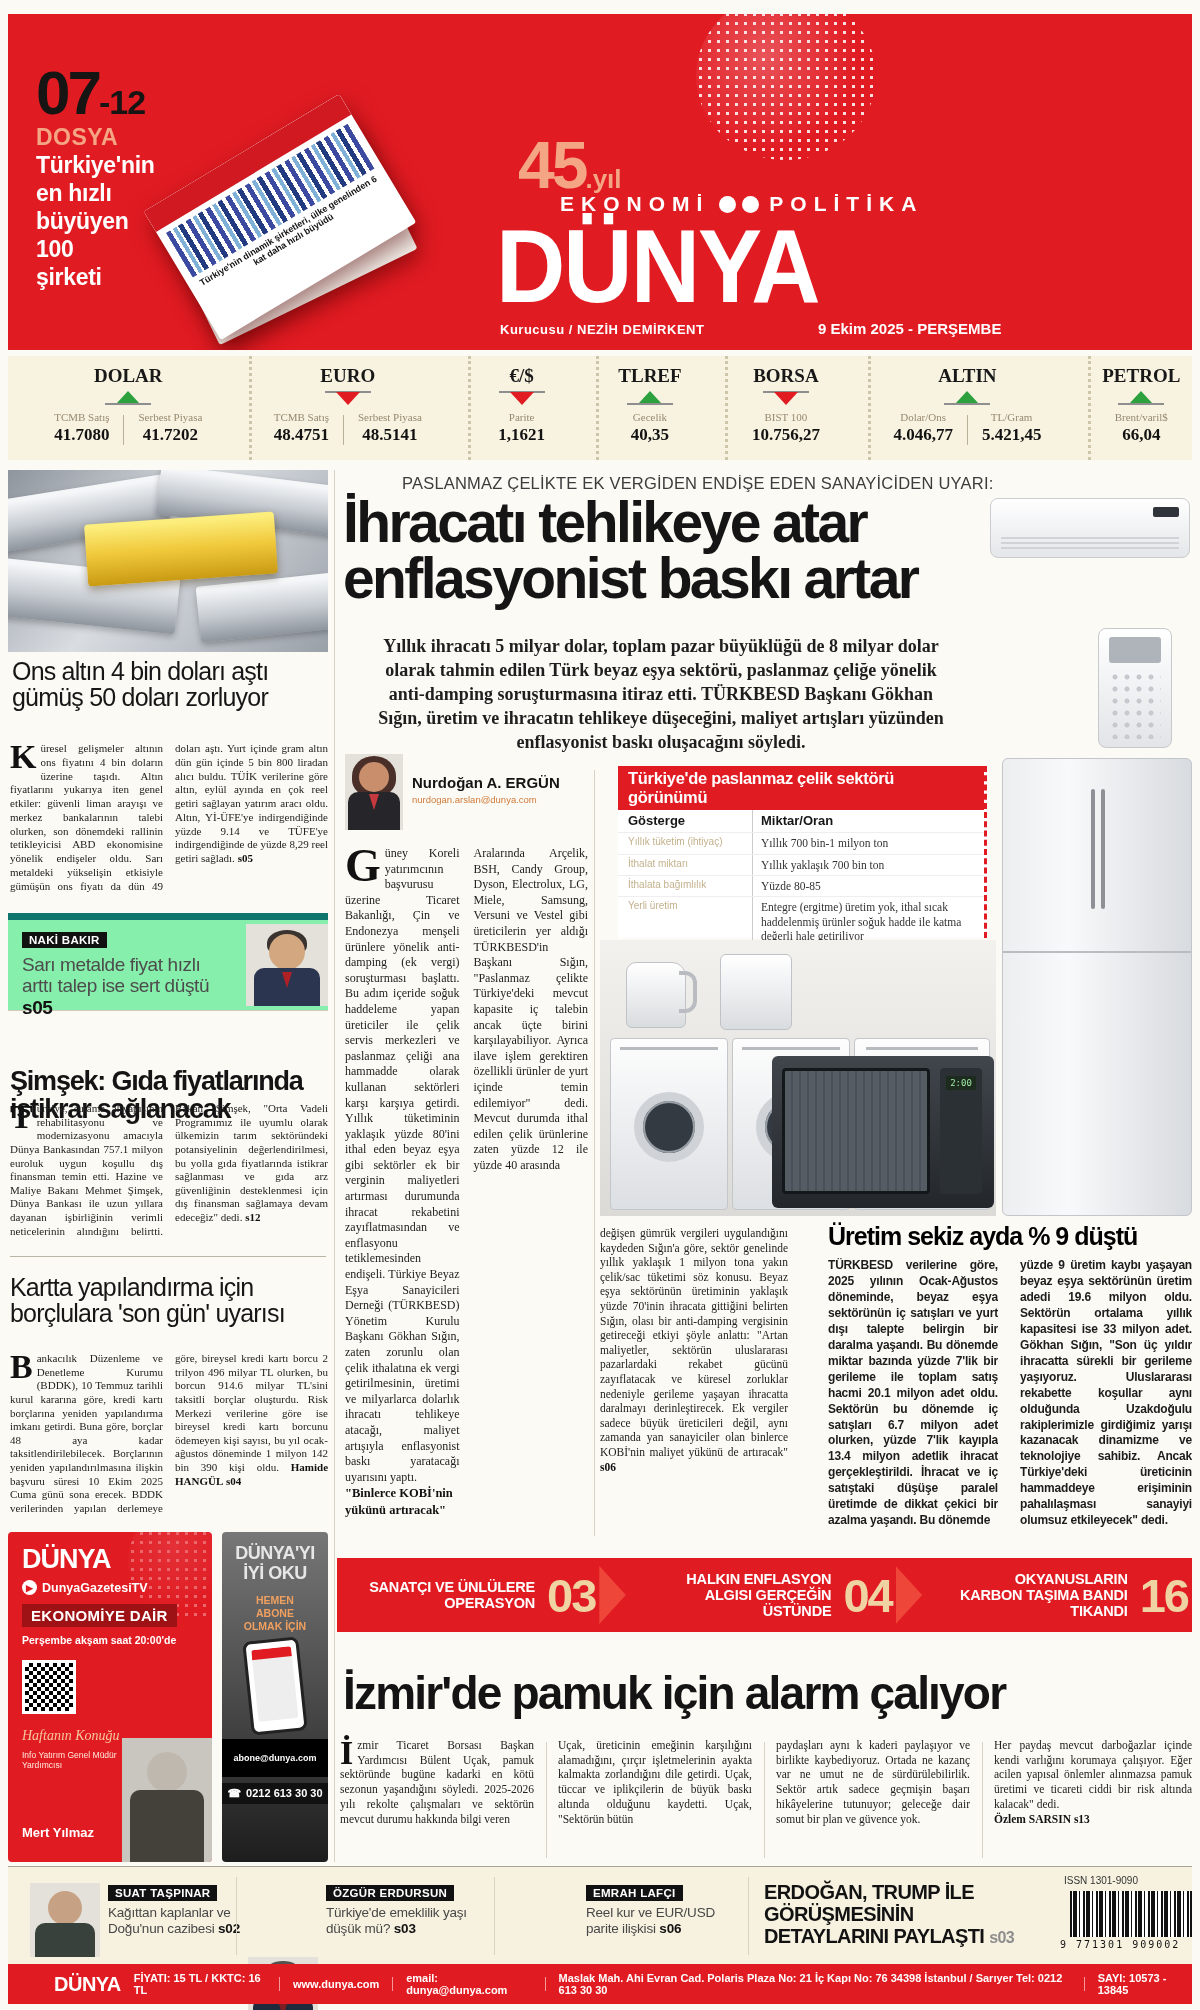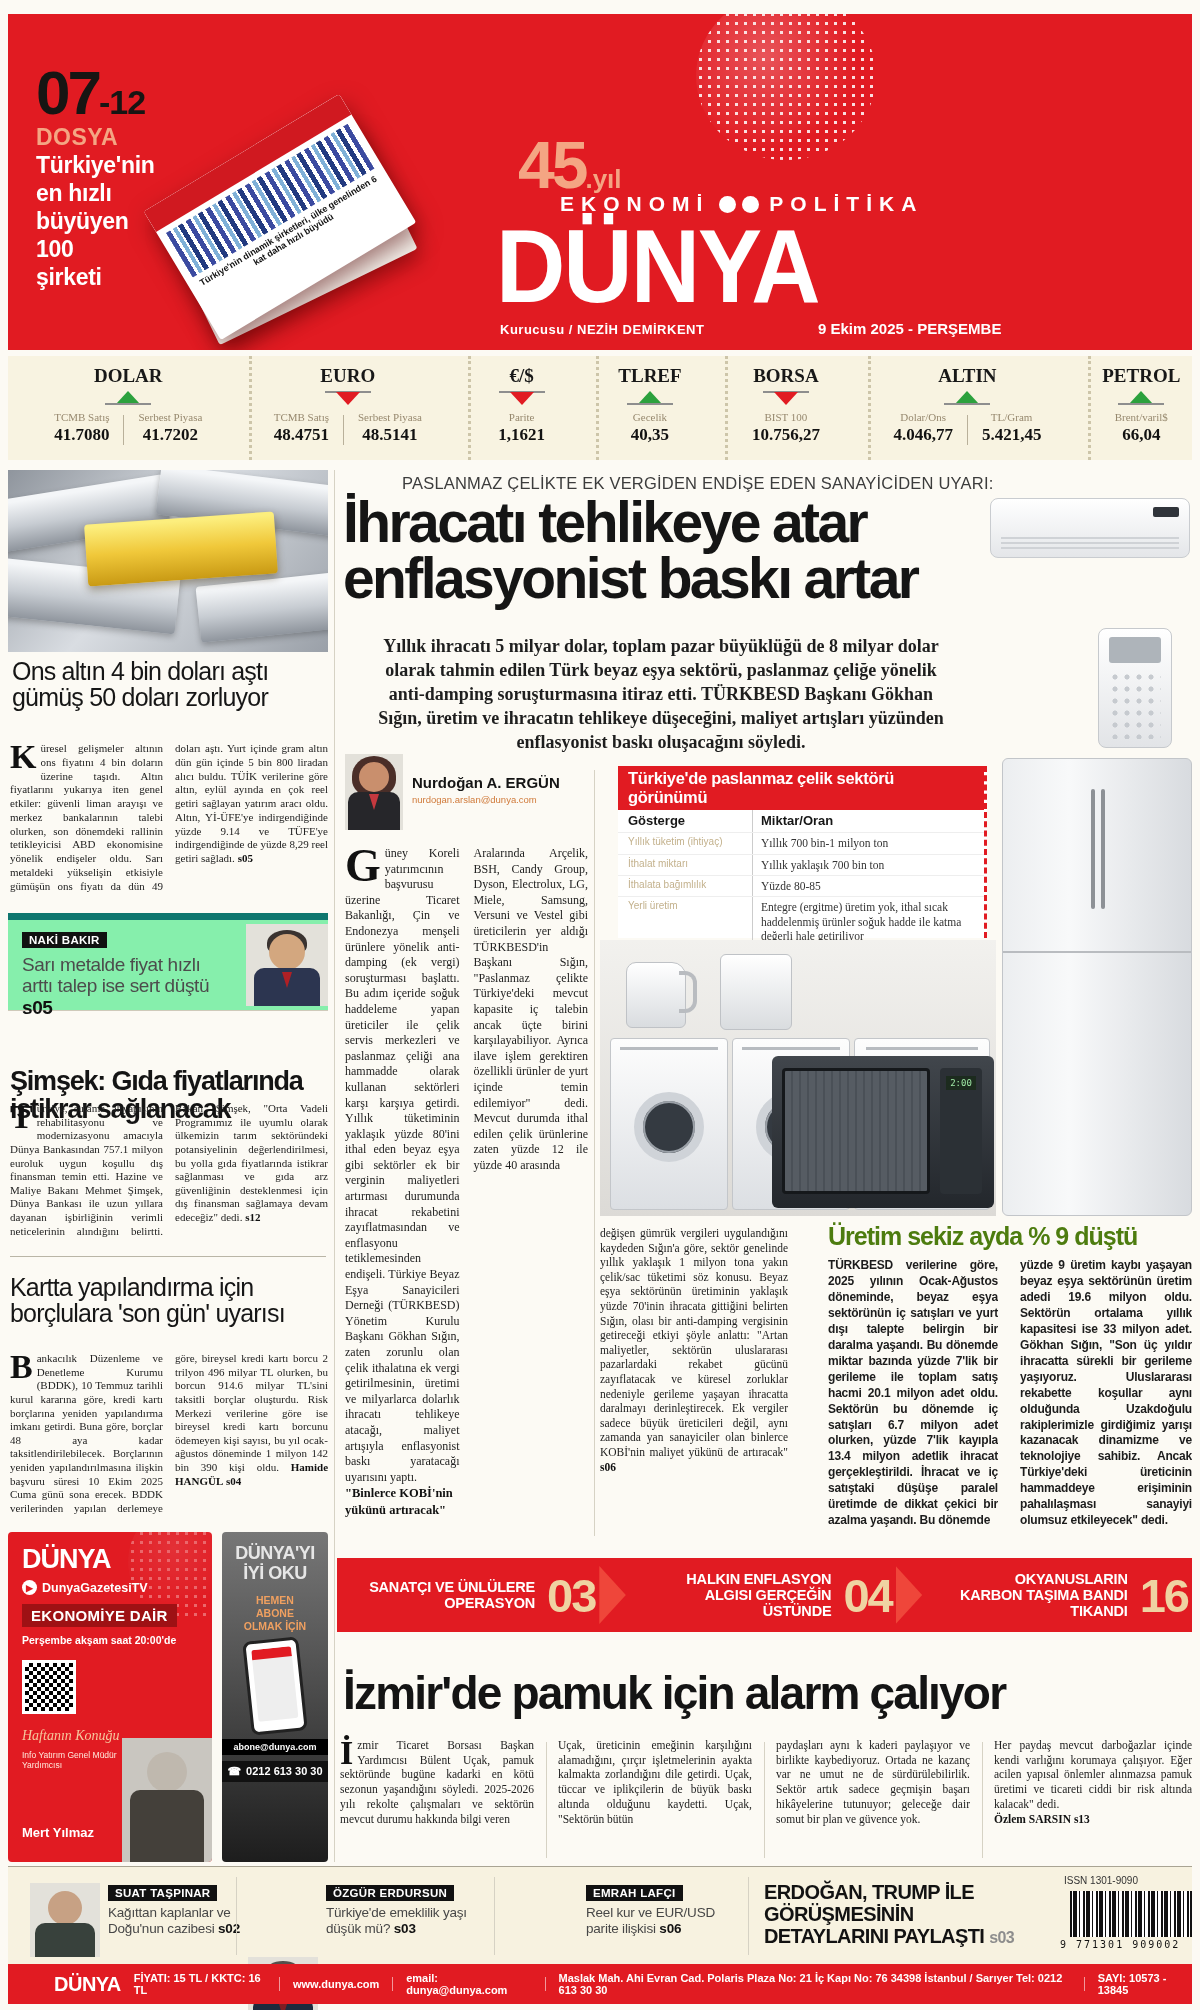--- a/index.html
+++ b/index.html
@@ -110,21 +110,21 @@
   .acvents{position:absolute;left:10px;right:10px;bottom:8px;height:12px;
            background:repeating-linear-gradient(0deg,#cfd2d6 0 2px,transparent 2px 5px);}
   .kettle{position:absolute;background:linear-gradient(180deg,#fff,#d9dcdf);border:1px solid #bfc2c6;border-radius:10px 14px 6px 6px;}
   .kettle .khdl{position:absolute;right:-12px;top:8px;width:14px;height:34px;border:4px solid #b9bcc0;border-left:none;border-radius:0 12px 12px 0;}
   .remote{background:linear-gradient(180deg,#fff,#e2e4e7);border:1px solid #c6c9cd;border-radius:8px;}
   .remote .rscr{position:absolute;left:10px;right:10px;top:8px;height:26px;background:#aeb4ba;border-radius:3px;}
   .remote .rbtn{position:absolute;left:10px;right:10px;top:42px;bottom:8px;
         background:radial-gradient(#c6cacf 28%,transparent 32%);background-size:12px 12px;}
 
   .ubody{font-weight:700;font-size:12px;line-height:1.33;color:#1c1c1c;text-align:justify;letter-spacing:-.2px;}
-  .uhl{font-size:25px;font-weight:800;letter-spacing:-1px;color:#4d7c0f;}
+  .uhl{font-size:25px;font-weight:800;letter-spacing:-1px;color:#000000;}
 
   
   .promo{background:#e11b22;display:flex;align-items:stretch;overflow:hidden;}
   .pseg{flex:1;display:flex;align-items:center;justify-content:flex-end;gap:12px;padding:0 4px 0 10px;}
   .ptext{text-align:right;color:#fff;font-weight:800;font-size:14.5px;line-height:1.12;letter-spacing:-.2px;max-width:170px;}
   .pnum{font-size:47px;font-weight:800;color:#efd3a2;letter-spacing:-2px;}
   .pchev{width:34px;margin:4px 0;background:#ef463a;clip-path:polygon(0 6%,78% 50%,0 94%);flex:0 0 auto;}
 
   
   .tvad{background:#e11b22;border-radius:4px;overflow:hidden;color:#fff;}
@@ -138,21 +138,21 @@
   .gtitle{font-size:8.5px;color:#ffe9dc;}
   .gname{font-size:13px;font-weight:800;}
   .gphoto{background:#c9c6c0;}
   .subad{background:linear-gradient(180deg,#777,#1d1d1d);border-radius:4px;overflow:hidden;color:#dedede;text-align:center;}
   .subad .big{font-size:18px;font-weight:800;letter-spacing:-.5px;line-height:1.1;color:#e6e6e6;}
   .subad .cta{color:#f early0a060;}
   .cta{color:#f0a060;font-weight:800;font-size:10.5px;line-height:1.25;}
   .phone{margin:6px auto;width:50px;height:88px;background:#fff;border-radius:8px;border:3px solid #222;position:relative;transform:rotate(-6deg);}
   .phone .scr{position:absolute;inset:6px 5px 10px;background:#eee;border-radius:3px;overflow:hidden;}
   .phone .scr i{display:block;height:10px;background:#e11b22;}
-  .blkbar{background:#000;color:#fff;font-size:9px;font-weight:700;padding:3px 2px;}
+  .blkbar{background:#000;color:#fff;font-size:9px;font-weight:700;padding:14px 2px;}
   .pillbar{background:#111;color:#fff;font-size:11px;font-weight:800;padding:4px 2px;display:flex;align-items:center;justify-content:center;gap:5px;}
 
   
   .izhl{font-size:46px;font-weight:800;letter-spacing:-1.8px;color:#141414;}
   .colstrip{background:#f7f2e0;border-top:1px solid #a9a493;}
   .ctitle{font-size:13.5px;color:#474747;line-height:1.22;letter-spacing:-.2px;}
   .erdo{font-size:20px;font-weight:800;letter-spacing:-.6px;line-height:1.1;color:#121212;}
   .erdo .pr{color:#8d8d8d;font-size:16px;}
   .issn{font-size:10px;color:#333;}
   .barcode{background:repeating-linear-gradient(90deg,#111 0 2px,#fff 2px 3px,#111 3px 7px,#fff 7px 9px,#111 9px 10px,#fff 10px 13px);}

